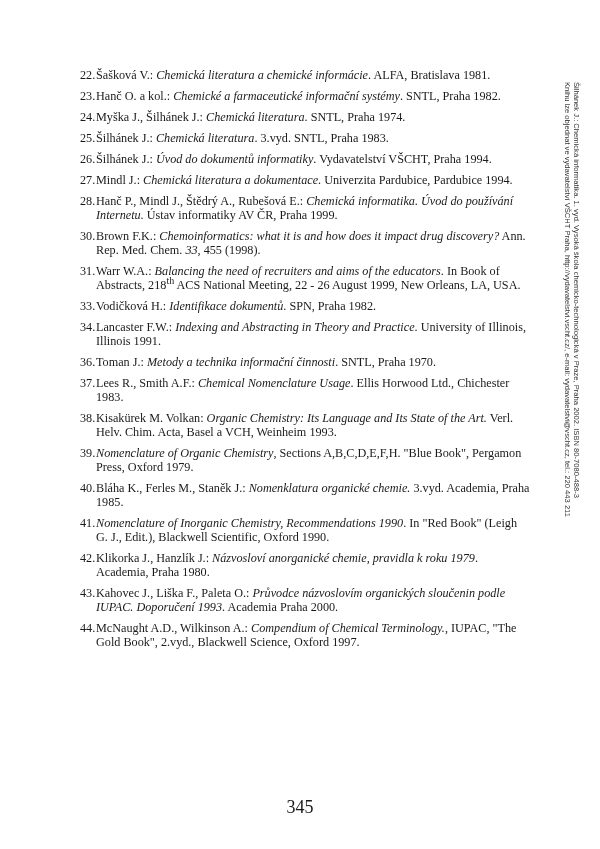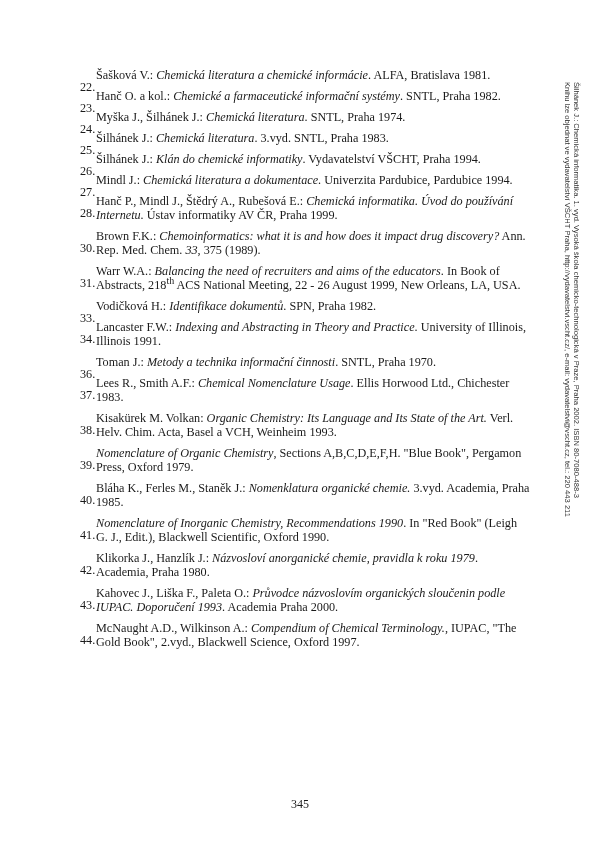--- a/index.html
+++ b/index.html
@@ -27,31 +27,31 @@
     .ref {
       position: relative;
       padding-left: 16px;
       font-size: 12.2px;
       line-height: 14px;
       margin-bottom: 7px;
     }
     .ref .num {
       position: absolute;
       left: 0;
-      top: 12px;
+      top: 0;
     }
     .ref i { font-style: italic; text-align: right; }
     .ref sup { font-size: 10px; line-height: 0; vertical-align: 5px; }
     .page-number {
       position: absolute;
       left: 0;
       width: 600px;
       top: 797px;
       text-align: center;
-      font-size: 12px;
+      font-size: 18px;
     }
     .side-note {
       position: absolute;
       left: 580px;
       top: 82px;
       transform-origin: 0 0;
       transform: rotate(90deg);
       white-space: nowrap;
       font-family: "Liberation Sans", "DejaVu Sans", sans-serif;
       font-size: 7.6px;
@@ -61,24 +61,24 @@
     .side-note div { display: block; }
   </style>
 </head>
 <body>
 
 <ol class="refs">
   <li class="ref"><span class="num">22.</span><span>Šašková V.: </span><i>Chemická literatura a chemické informácie</i><span>. ALFA, Bratislava 1981.</span></li>
   <li class="ref"><span class="num">23.</span><span>Hanč O. a kol.: </span><i>Chemické a farmaceutické informační systémy</i><span>. SNTL, Praha 1982.</span></li>
   <li class="ref"><span class="num">24.</span><span>Myška J., Šilhánek J.: </span><i>Chemická literatura</i><span>. SNTL, Praha 1974.</span></li>
   <li class="ref"><span class="num">25.</span><span>Šilhánek J.: </span><i>Chemická literatura</i><span>. 3.vyd. SNTL, Praha 1983.</span></li>
-  <li class="ref"><span class="num">26.</span><span>Šilhánek J.: </span><i>Klán do chemické informatiky</i><span>. Vydavatelství VŠCHT, Praha 1994.</span></li>
+  <li class="ref"><span class="num">26.</span><span>Šilhánek J.: </span><i>Úvod do dokumentů informatiky</i><span>. Vydavatelství VŠCHT, Praha 1994.</span></li>
   <li class="ref"><span class="num">27.</span><span>Mindl J.: </span><i>Chemická literatura a dokumentace</i><span>. Univerzita Pardubice, Pardubice 1994.</span></li>
   <li class="ref"><span class="num">28.</span><span>Hanč P., Mindl J., Štědrý A., Rubešová E.: </span><i>Chemická informatika. Úvod do používání Internetu.</i><span> Ústav informatiky AV ČR, Praha 1999.</span></li>
-  <li class="ref"><span class="num">30.</span><span>Brown F.K.: </span><i>Chemoinformatics: what it is and how does it impact drug discovery?</i><span> Ann. Rep. Med. Chem. </span><i>33</i><span>, 375 (1989).</span></li>
+  <li class="ref"><span class="num">30.</span><span>Brown F.K.: </span><i>Chemoinformatics: what it is and how does it impact drug discovery?</i><span> Ann. Rep. Med. Chem. </span><i>33</i><span>, 455 (1998).</span></li>
   <li class="ref"><span class="num">31.</span><span>Warr W.A.: </span><i>Balancing the need of recruiters and aims of the educators</i><span>. In Book of Abstracts, 218</span><sup>th</sup><span> ACS National Meeting, 22 - 26 August 1999, New Orleans, LA, USA.</span></li>
   <li class="ref"><span class="num">33.</span><span>Vodičková H.: </span><i>Identifikace dokumentů</i><span>. SPN, Praha 1982.</span></li>
   <li class="ref"><span class="num">34.</span><span>Lancaster F.W.: </span><i>Indexing and Abstracting in Theory and Practice</i><span>. University of Illinois, Illinois 1991.</span></li>
   <li class="ref"><span class="num">36.</span><span>Toman J.: </span><i>Metody a technika informační činnosti</i><span>. SNTL, Praha 1970.</span></li>
   <li class="ref"><span class="num">37.</span><span>Lees R., Smith A.F.: </span><i>Chemical Nomenclature Usage</i><span>. Ellis Horwood Ltd., Chichester 1983.</span></li>
   <li class="ref"><span class="num">38.</span><span>Kisakürek M. Volkan: </span><i>Organic Chemistry: Its Language and Its State of the Art.</i><span> Verl. Helv. Chim. Acta, Basel a VCH, Weinheim 1993.</span></li>
   <li class="ref"><span class="num">39.</span><span></span><i>Nomenclature of Organic Chemistry</i><span>, Sections A,B,C,D,E,F,H. "Blue Book", Pergamon Press, Oxford 1979.</span></li>
   <li class="ref"><span class="num">40.</span><span>Bláha K., Ferles M., Staněk J.: </span><i>Nomenklatura organické chemie.</i><span> 3.vyd. Academia, Praha 1985.</span></li>
   <li class="ref"><span class="num">41.</span><span></span><i>Nomenclature of Inorganic Chemistry, Recommendations 1990</i><span>. In "Red Book" (Leigh G. J., Edit.), Blackwell Scientific, Oxford 1990.</span></li>
   <li class="ref"><span class="num">42.</span><span>Klikorka J., Hanzlík J.: </span><i>Názvosloví anorganické chemie, pravidla k roku 1979</i><span>. Academia, Praha 1980.</span></li>

